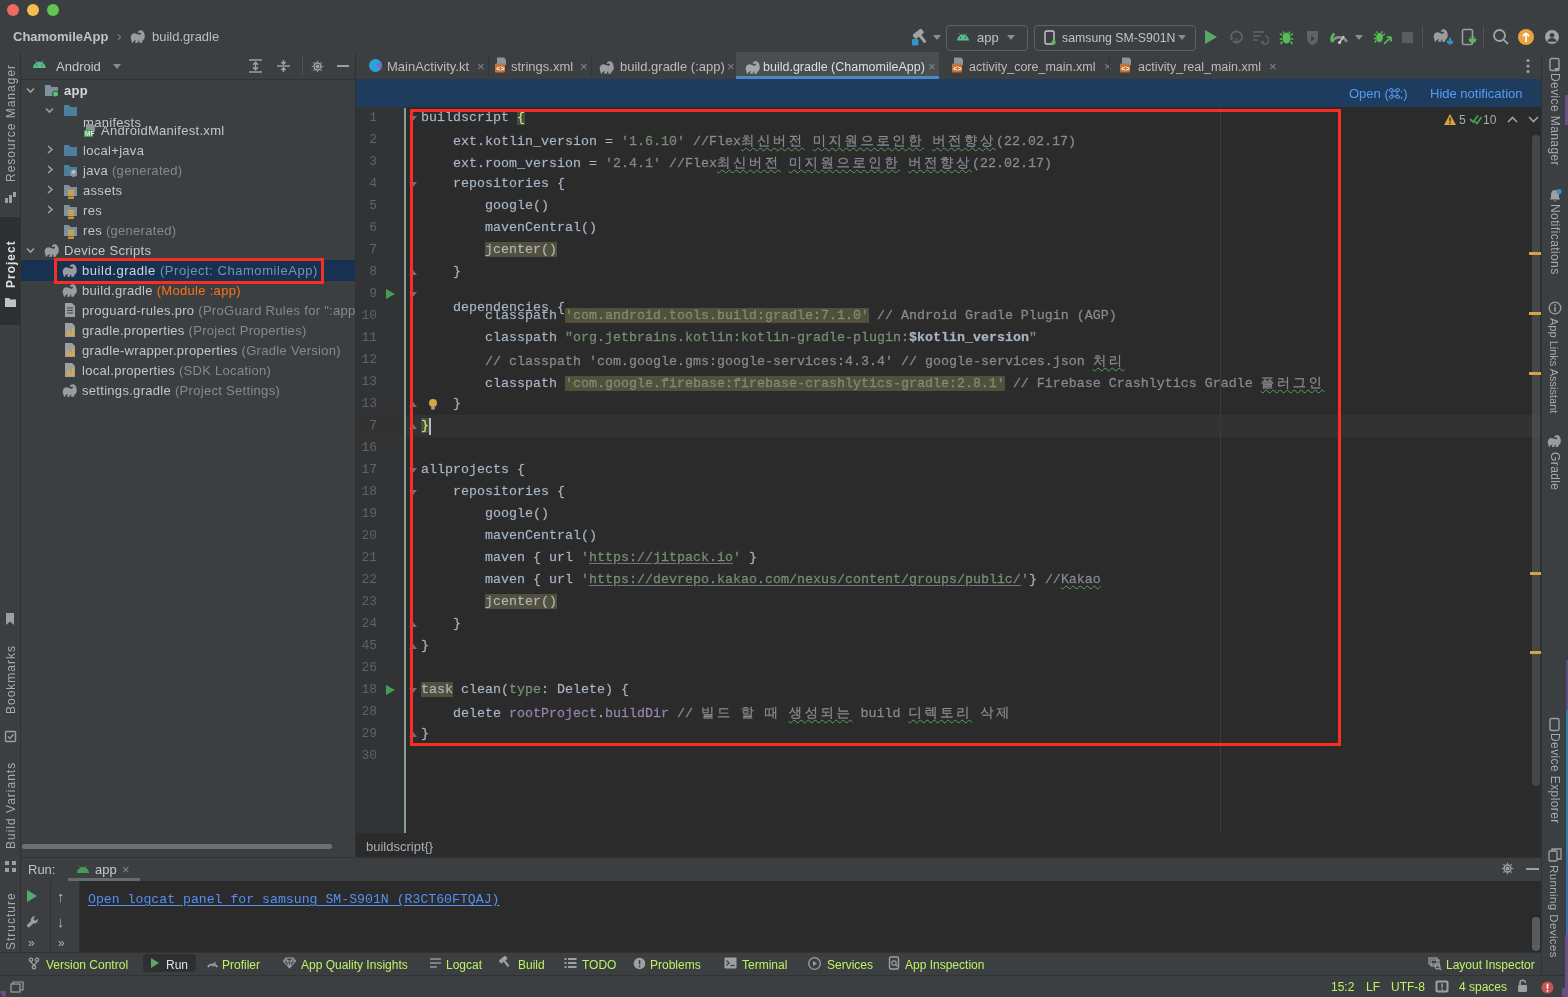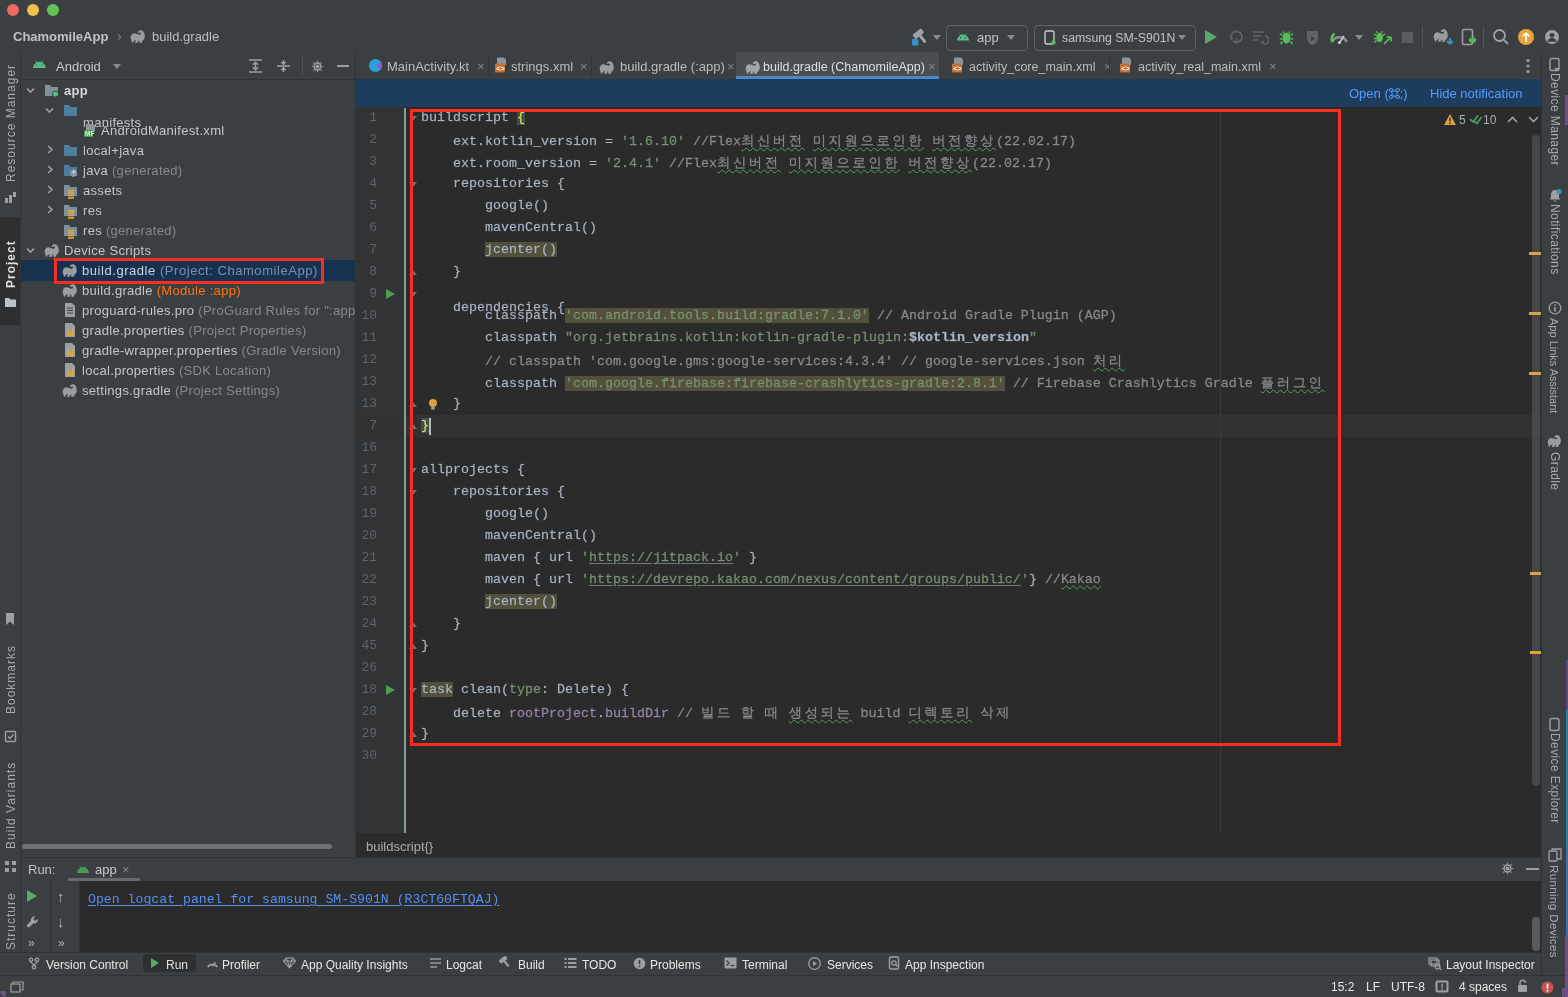--- a/index.html
+++ b/index.html
@@ -11,21 +11,21 @@
 .s{color:#6A8759}.cm{color:#808080}.pp{color:#9876AA}
 .hl{background:#52503A}
 .sq{text-decoration:underline;text-decoration-style:wavy;text-decoration-color:#55A05A;text-decoration-thickness:1px;text-underline-offset:2px}
 .un{text-decoration:underline;text-underline-offset:2px}
 .ln{position:absolute;left:345px;width:32px;text-align:right;color:#606366;font-family:"Liberation Mono",monospace;font-size:13px}
 .cl{position:absolute;left:421px;white-space:pre;font-family:"Liberation Mono",monospace;font-size:13.33px;color:#A9B7C6;-webkit-text-stroke:0.3px rgba(169,183,198,0.55)}
 .fold{position:absolute;left:409px;width:0;height:0;border-left:4px solid transparent;border-right:4px solid transparent}
 .fd{border-top:5px solid #6E7275}
 .fu{border-bottom:5px solid #6E7275}
 .kk{letter-spacing:2.6px}
-.twi{font-size:12px;color:#e5e5e5;white-space:nowrap}
+.twi{font-size:12px;color:#bef264;white-space:nowrap}
 svg{display:block}
 #tree div{white-space:nowrap;letter-spacing:0.3px}
 </style></head>
 <body>
 <div id="app">
 
 <div class="abs" style="left:0;top:0;width:1568px;height:20px;background:#3C3F41"></div>
 <div class="abs" style="left:7px;top:4px;width:12px;height:12px;border-radius:50%;background:#ED6A5F"></div>
 <div class="abs" style="left:27px;top:4px;width:12px;height:12px;border-radius:50%;background:#F5BD4F"></div>
 <div class="abs" style="left:47px;top:4px;width:12px;height:12px;border-radius:50%;background:#61C454"></div>

